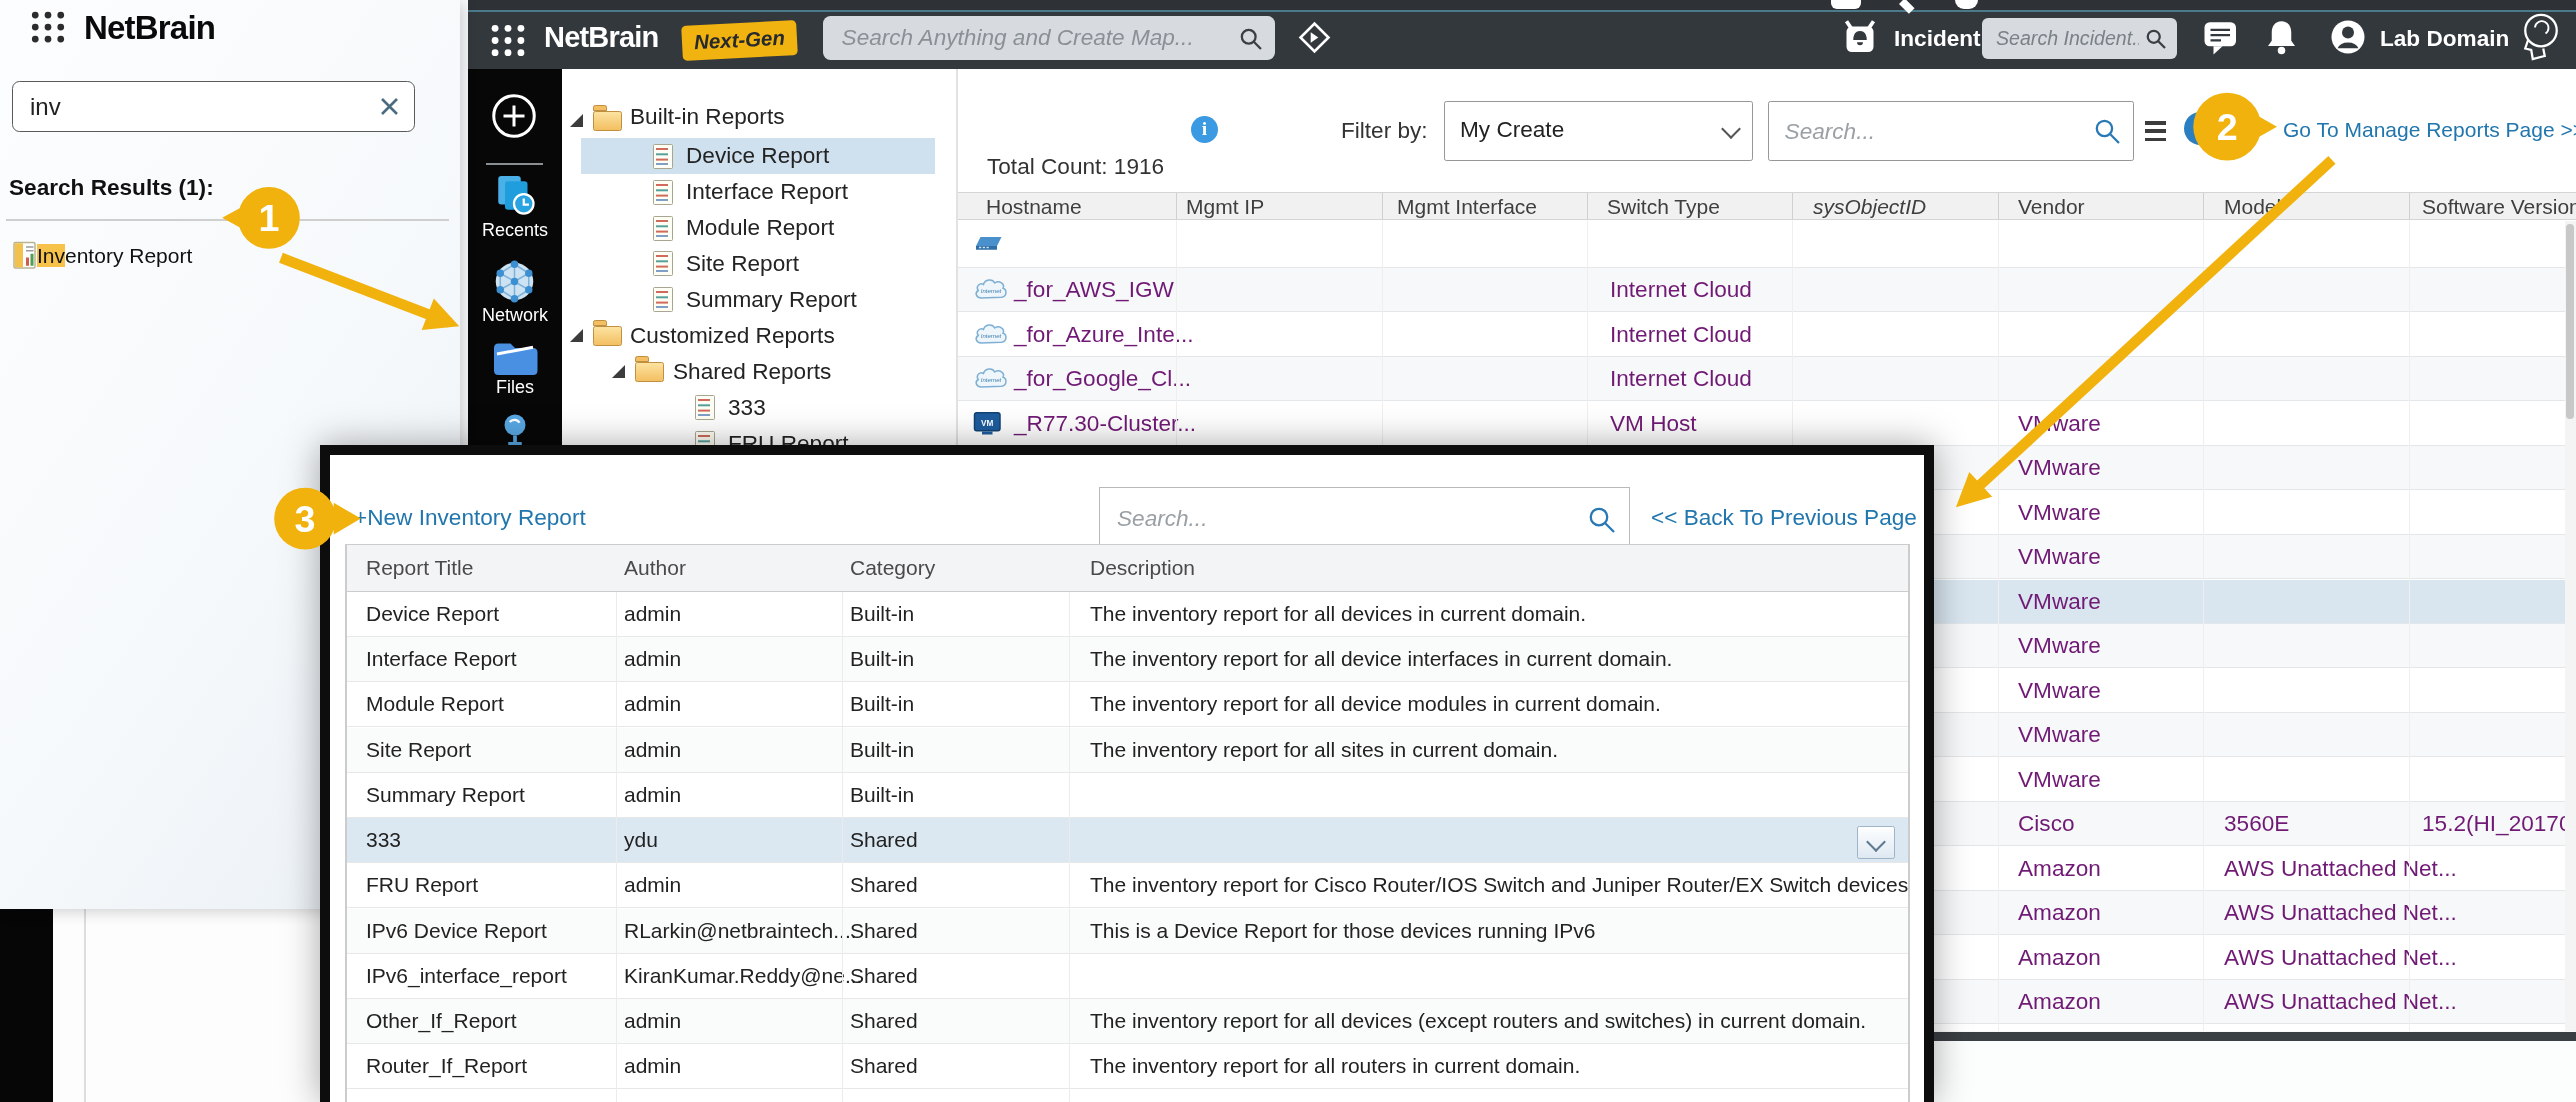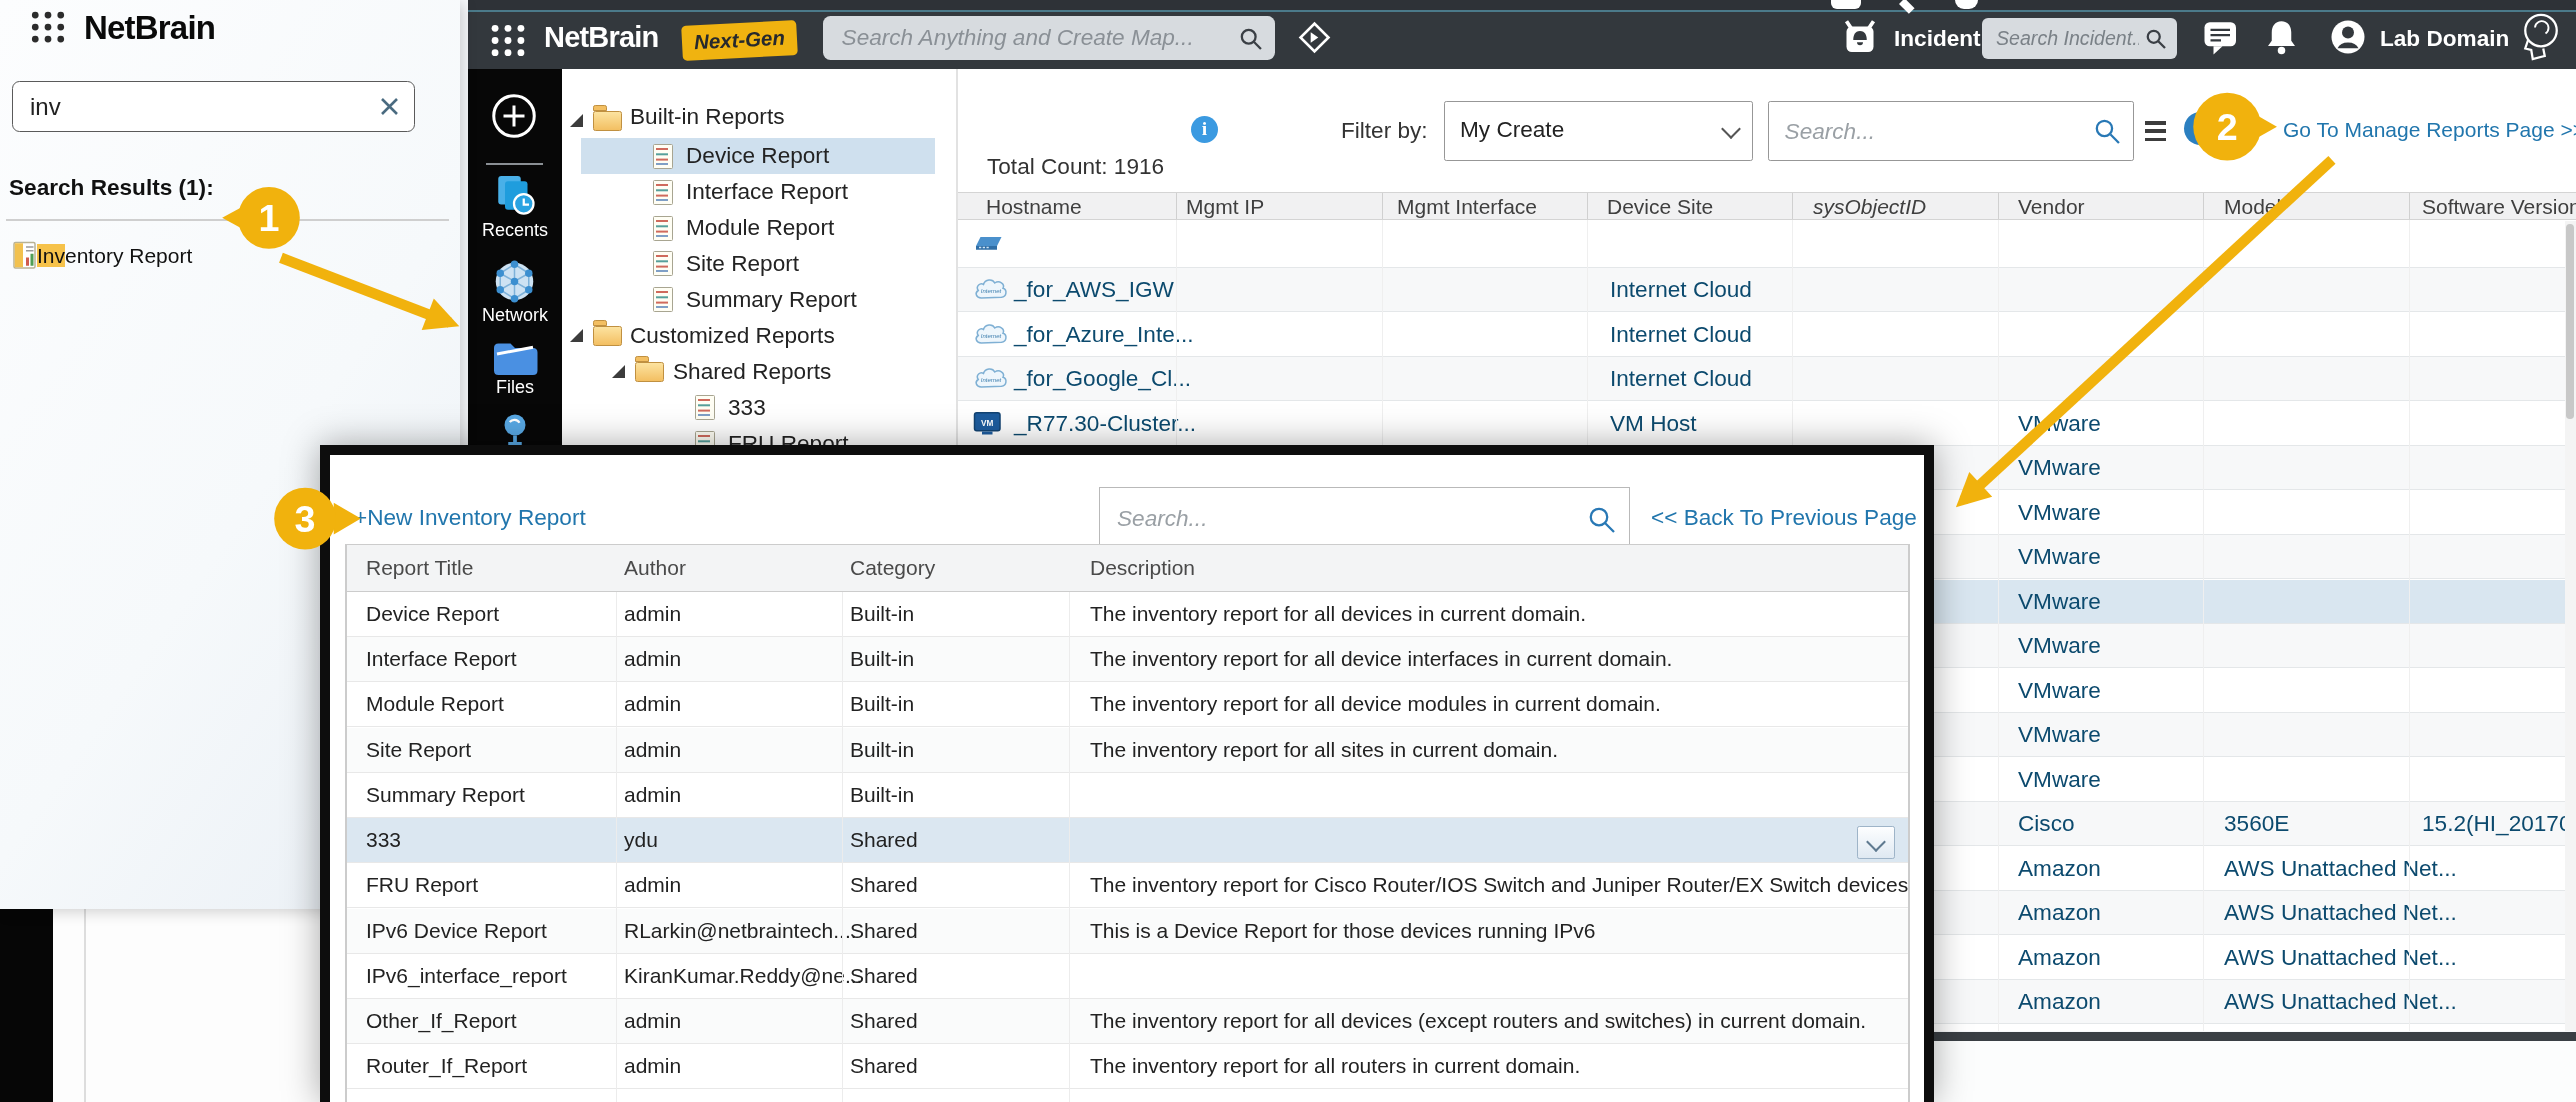--- a/index.html
+++ b/index.html
@@ -65,21 +65,21 @@
   #hamburger{left:2145px;top:121px;z-index:2;}
   #hamburger div{width:21px;height:3.8px;background:#3c3c3c;margin-bottom:4.5px;}
   #hidden-blue-icon{left:2184px;top:112px;width:33px;height:33px;border-radius:50%;background:#2b7fc0;z-index:2;}
   .blue-link{position:absolute;color:#2176ad;font-size:21px;z-index:2;white-space:nowrap;cursor:pointer;}
   
   #dev-header{left:958px;top:192px;width:1618px;height:28px;background:#f1f1f2;border-top:0.8px solid #d4d4d4;
     border-bottom:0.8px solid #d4d4d4;z-index:2;box-sizing:border-box;}
   .mhead{position:absolute;font-size:21px;color:#3f3f3f;top:2.3px;white-space:nowrap;}
   #layer-devrows{position:absolute;inset:0;z-index:3;}
   .drow{position:absolute;border-bottom:0.8px solid #e4e7e9;box-sizing:border-box;overflow:hidden;}
-  .cell{position:absolute;font-size:22.6px;color:#0c4a6e;white-space:nowrap;}
+  .cell{position:absolute;font-size:22.6px;color:#701a75;white-space:nowrap;}
   .devicon{position:absolute;}
   .vline{position:absolute;width:0.8px;z-index:4;}
   #scroll-track{left:2565px;top:221px;width:10.6px;height:810px;background:#f4f4f4;z-index:4;}
   #scroll-thumb{left:2566px;top:224px;width:7.5px;height:195px;background:#c8c8c8;border-radius:3.8px;z-index:5;}
   
   #left-panel{left:0;top:0;width:460px;height:909px;z-index:10;
     background:linear-gradient(125deg,#fcfdfe 0%,#f6f9fb 55%,#e9eff5 100%);
     box-shadow:3px 3px 13.6px rgba(0,0,0,0.18);}
   #lp-logo{position:absolute;left:84px;top:9px;font-size:33px;font-weight:800;color:#0a0a0a;letter-spacing:-0.8px;}
   #lp-search{position:absolute;left:12px;top:81px;width:403px;height:51px;background:#fff;
@@ -257,21 +257,21 @@
       <div></div>
       <div></div>
     </div>
   <div class="abs" id="hidden-blue-icon"></div>
   <div class="blue-link" style="left:2283px;top:118px;">Go To Manage Reports Page &gt;&gt;</div>
 
   <div class="abs" id="dev-header">
       <div class="mhead" style="left: 28px;">Hostname</div>
       <div class="mhead" style="left: 228px;">Mgmt IP</div>
       <div class="mhead" style="left: 439px;">Mgmt Interface</div>
-      <div class="mhead" style="left: 649px;">Device Site</div>
+      <div class="mhead" style="left: 649px;">Switch Type</div>
       <div class="mhead" style="left: 855px; font-style: italic;">sysObjectID</div>
       <div class="mhead" style="left: 1060px;">Vendor</div>
       <div class="mhead" style="left: 1266px;">Model</div>
       <div class="mhead" style="left: 1464px;">Software Version</div>
     </div>
   <div class="abs" id="scroll-track"></div>
   <div class="abs" id="scroll-thumb"></div>
   <div id="layer-devrows">
       <div class="drow" style="position: absolute; left: 958px; top: 220px; width: 1618px; height: 48px; background: rgb(255, 255, 255);">
         <span class="devicon" style="left: 15px; top: 11.3px;"><svg width="33" height="21" viewBox="0 0 44 28">

